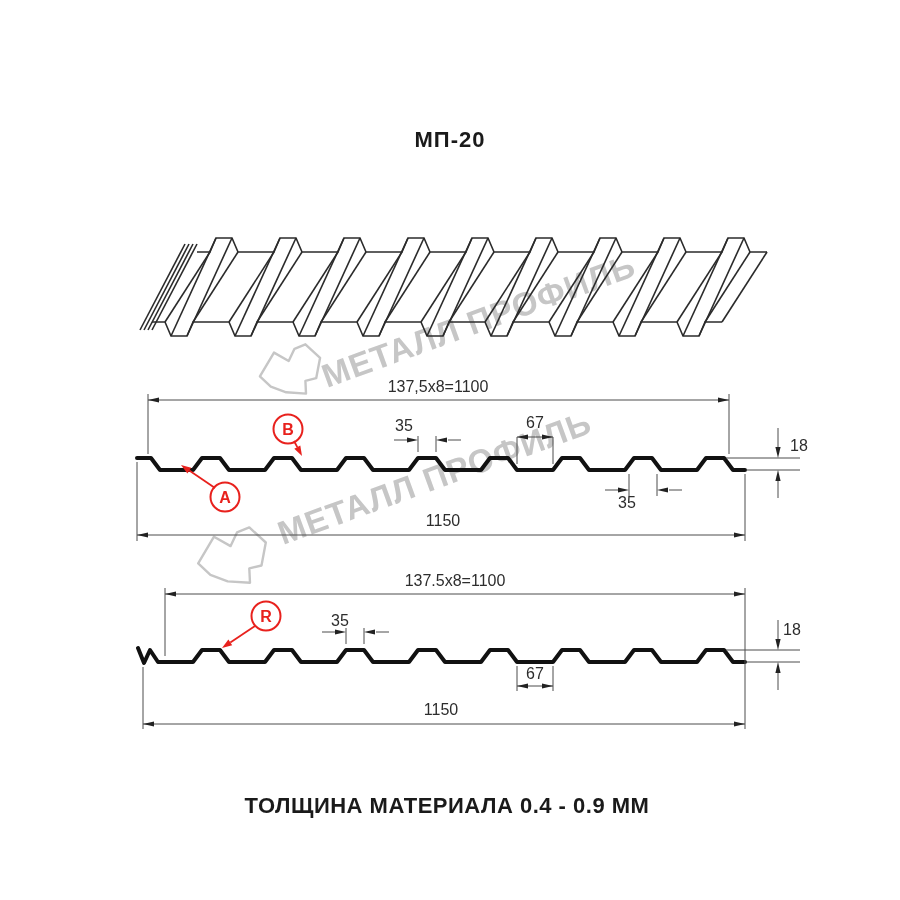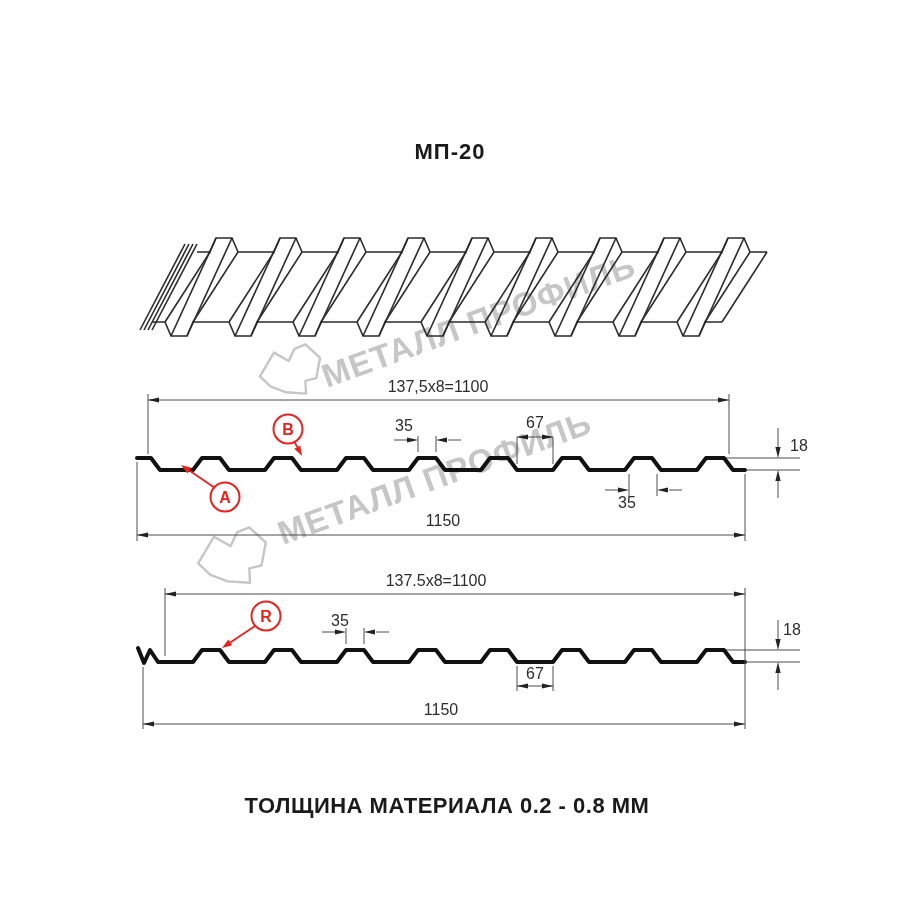--- a/index.html
+++ b/index.html
@@ -147,37 +147,37 @@
     <g id="redann">
         <line x1="294" y1="441" x2="297.29411764705884" y2="447.1764705882353" stroke="#e8211d" stroke-width="1.8"></line>
         <polygon points="302.0,456.0 294.3,448.8 300.3,445.6" fill="#e8211d"></polygon>
         <line x1="215" y1="488" x2="189.28283413127963" y2="470.6030936770421" stroke="#e8211d" stroke-width="1.8"></line>
         <polygon points="181.0,465.0 191.2,467.8 187.4,473.4" fill="#e8211d"></polygon>
         <line x1="255" y1="626" x2="230.32050294337844" y2="642.4529980377478" stroke="#e8211d" stroke-width="1.8"></line>
         <polygon points="222.0,648.0 228.4,639.6 232.2,645.3" fill="#e8211d"></polygon>
       </g>
   </svg>
 
-  <div class="abs subtitle" style="left:450px;top:152px;">МП-20</div>
-  <div class="abs caption" style="left:447px;top:806px;">ТОЛЩИНА МАТЕРИАЛА 0.2 - 0.8 ММ</div>
+  <div class="abs subtitle" style="left:450px;top:140px;">МП-20</div>
+  <div class="abs caption" style="left:447px;top:806px;">ТОЛЩИНА МАТЕРИАЛА 0.4 - 0.9 ММ</div>
 
   <div class="abs dim" style="left:438px;top:387px;">137,5x8=1100</div>
   <div class="abs dim" style="left:404px;top:426px;">35</div>
   <div class="abs dim" style="left:535px;top:423px;">67</div>
   <div class="abs dim" style="left:799px;top:446px;">18</div>
   <div class="abs dim" style="left:627px;top:503px;">35</div>
   <div class="abs dim" style="left:443px;top:521px;">1150</div>
   <div class="abs marker" style="left:288px;top:429px;">
       <span>B</span>
     </div>
   <div class="abs marker" style="left:225px;top:497px;">
       <span>A</span>
     </div>
 
-  <div class="abs dim" style="left:436px;top:581px;">137.5x8=1100</div>
+  <div class="abs dim" style="left:455px;top:581px;">137.5x8=1100</div>
   <div class="abs dim" style="left:340px;top:621px;">35</div>
   <div class="abs dim" style="left:535px;top:674px;">67</div>
   <div class="abs dim" style="left:792px;top:630px;">18</div>
   <div class="abs dim" style="left:441px;top:710px;">1150</div>
   <div class="abs marker" style="left:266px;top:616px;">
       <span>R</span>
     </div>
 
 </div>
 

